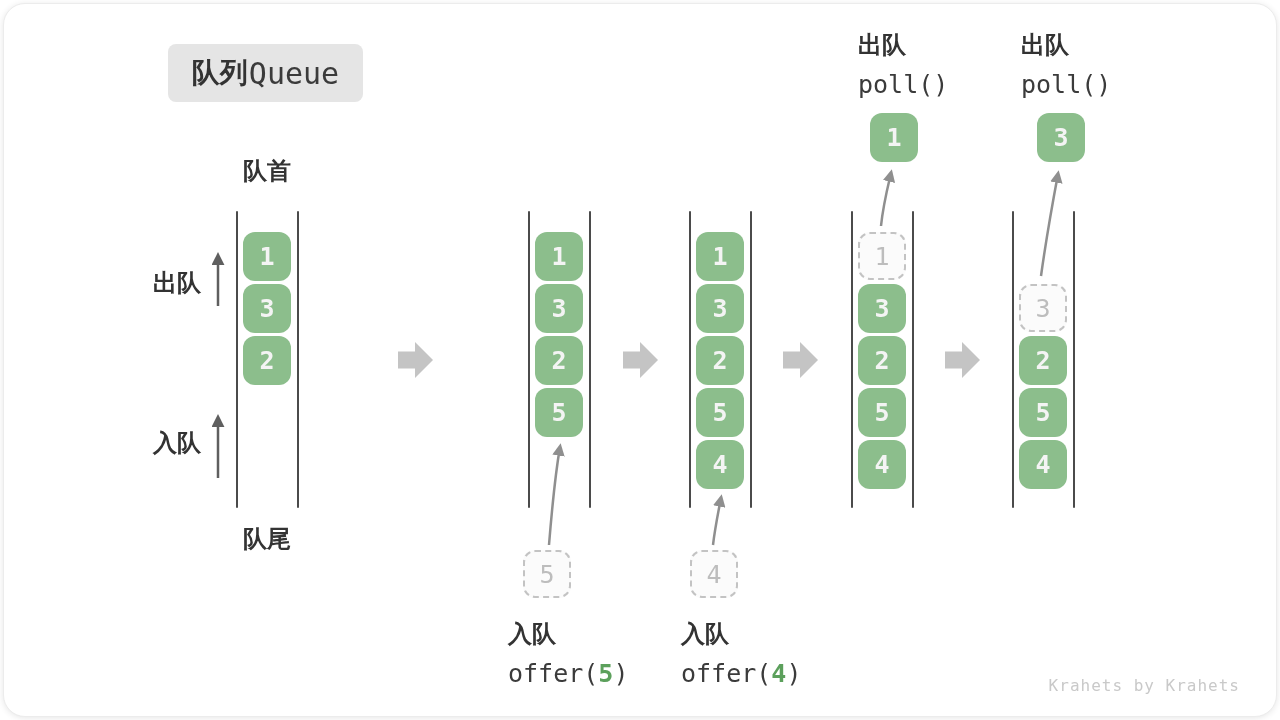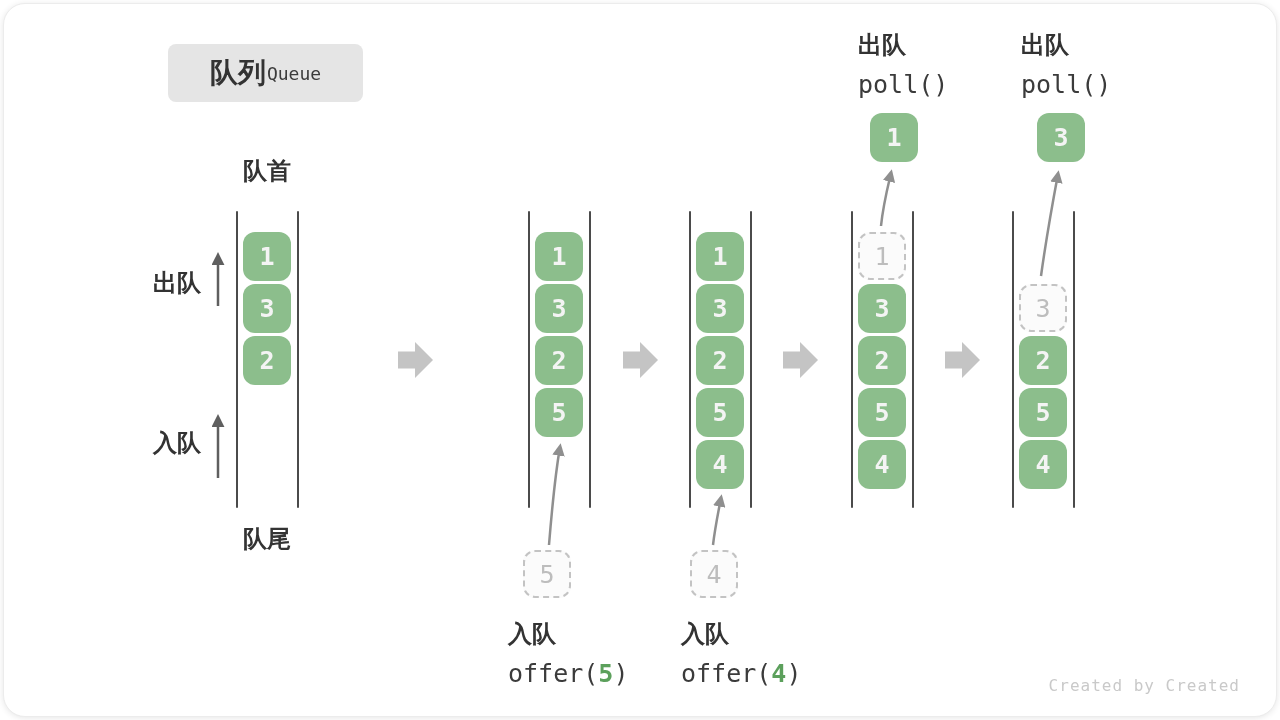--- a/index.html
+++ b/index.html
@@ -13,21 +13,21 @@
     background: #ffffff; border-radius: 22px;
     border: 1px solid #ececec;
     box-shadow: 0 1px 6px rgba(0,0,0,0.10);
   }
   .title-box {
     position: absolute; left: 168px; top: 44px; width: 195px; height: 58px;
     background: #e5e5e5; border-radius: 8px;
     display: flex; align-items: center; justify-content: center; gap: 1px;
   }
   .title-zh { font-size: 28px; font-weight: bold; color: #333333; }
-  .title-en { font-family: "DejaVu Sans Mono", monospace; font-size: 18px; color: #3b3b3b; }
+  .title-en { font-family: "DejaVu Sans Mono", monospace; font-size: 30px; color: #3b3b3b; }
 
   .cjk-label { position: absolute; font-size: 24px; font-weight: bold; color: #333333; white-space: nowrap; }
   .center-label { width: 62px; text-align: center; }
 
   .wall { position: absolute; width: 2px; height: 297px; top: 211px; background: #4b4b4b; border-radius: 1px; }
 
   .cell {
     position: absolute; width: 48px; height: 49px; border-radius: 12px;
     background: #8CBE8C;
     display: flex; align-items: center; justify-content: center;
@@ -148,14 +148,14 @@
   <div class="ghost" style="left:1019px; top:284px;">3</div>
   <div class="cell" style="left:1019px; top:336px;">2</div>
   <div class="cell" style="left:1019px; top:388px;">5</div>
   <div class="cell" style="left:1019px; top:440px;">4</div>
   <div class="cell" style="left:1037px; top:113px;">3</div>
   <div class="op-label" style="left:1021px; top:29px;">
     <span class="op-zh">出队</span>
     <span class="op-code">poll()</span>
   </div>
 
-  <div class="watermark">Created by Created</div>
+  <div class="watermark">Krahets by Krahets</div>
 </div>
 
 </body></html>

